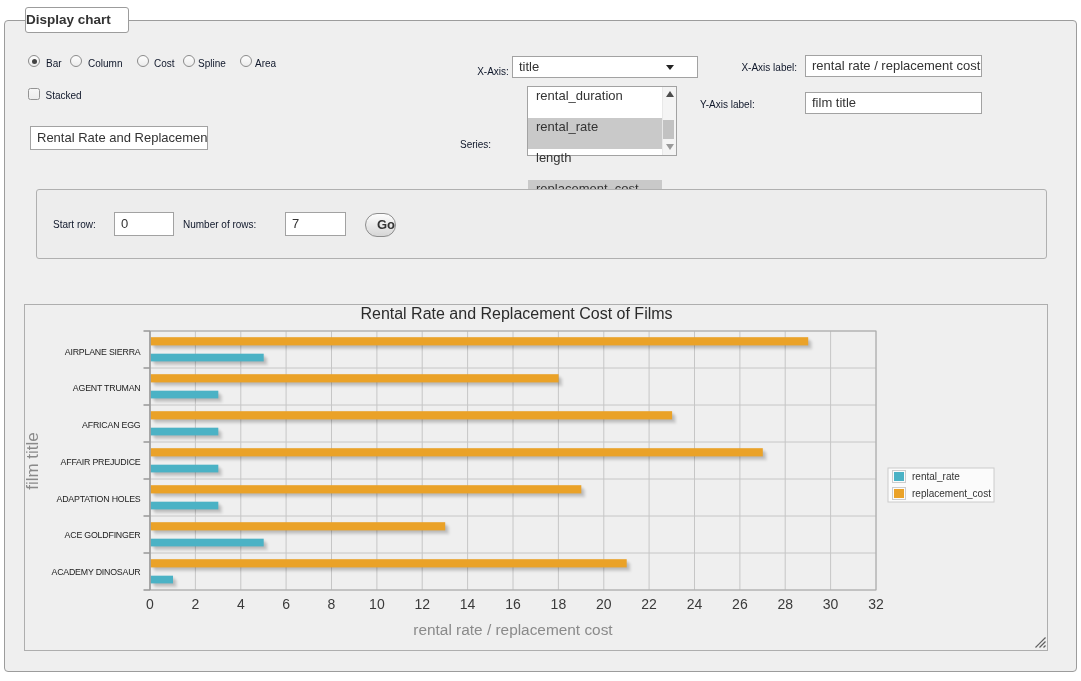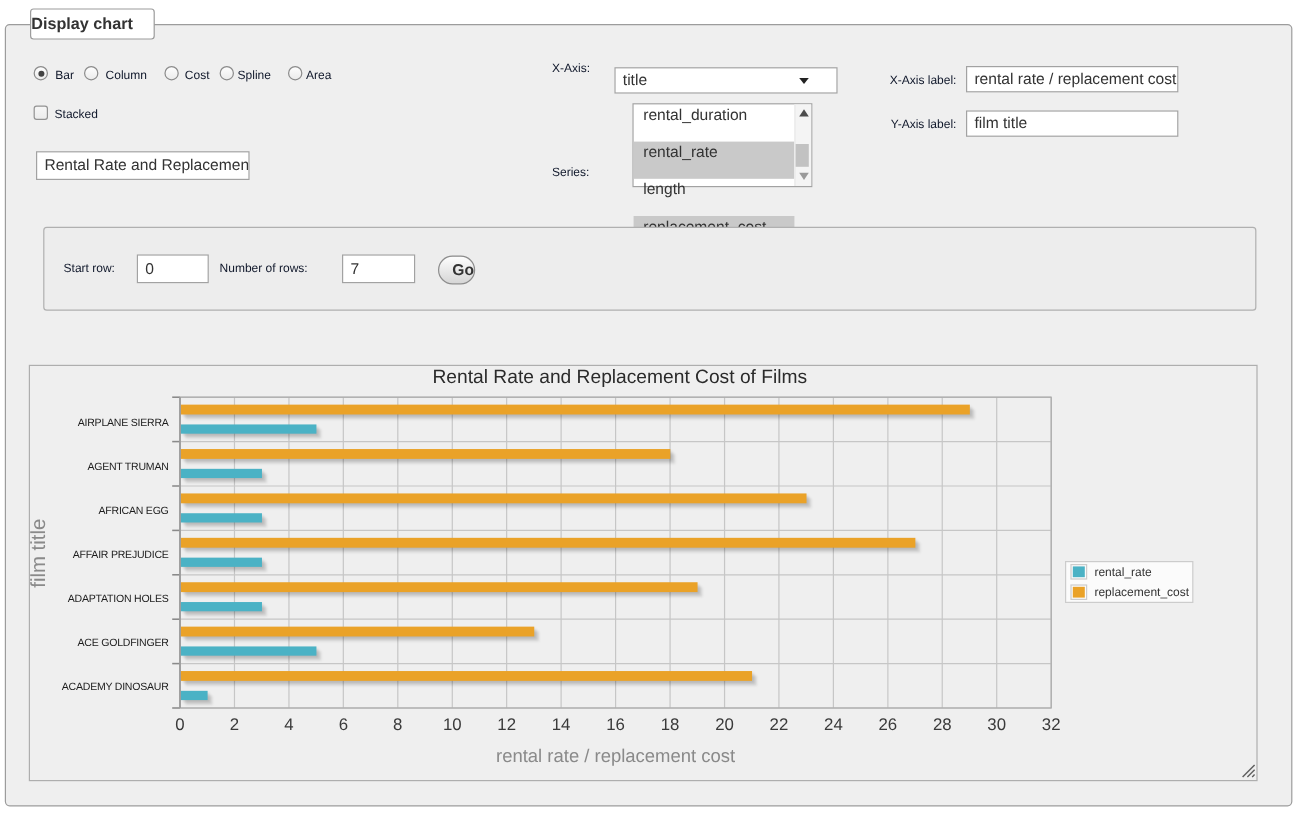--- a/index.html
+++ b/index.html
@@ -37,40 +37,40 @@
 <span class="abs radio" style="left:183px;top:55px"></span>
 <span class="abs lbl" style="left:198px;top:55.5px">Spline</span>
 <span class="abs radio" style="left:240px;top:55px"></span>
 <span class="abs lbl" style="left:255px;top:55.5px">Area</span>
 
 <span class="abs cb" style="left:28px;top:88px"></span>
 <span class="abs lbl" style="left:45.5px;top:87.5px">Stacked</span>
 
 <div class="abs inp" style="left:30px;top:126px;width:178px;height:24px;line-height:22px">Rental Rate and Replacement Cost of Films</div>
 
-<div class="abs lbl" style="left:460px;top:50px;width:66px;text-align:left">X-Axis:</div>
+<div class="abs lbl" style="left:460px;top:64px;width:66px;text-align:center">X-Axis:</div>
 <div class="abs sel" style="left:512px;top:56px;width:186px;height:22px">title</div>
 <span class="abs tri" style="left:666px;top:64.5px"></span>
 
 <div class="abs list" style="left:527px;top:86px;width:150px;height:70px">
 <div class="li">rental_duration</div>
 <div class="li lisel">rental_rate</div>
 <div class="li">length</div>
 <div class="li lisel">replacement_cost</div>
 <div class="sbar">
 <div class="abs" style="left:2.5px;top:4px;width:0;height:0;border-left:4px solid transparent;border-right:4px solid transparent;border-bottom:6px solid #4d4d4d"></div>
 <div class="abs" style="left:0;top:33px;width:11px;height:19px;background:#c2c2c2"></div>
 <div class="abs" style="left:2.5px;top:57px;width:0;height:0;border-left:4px solid transparent;border-right:4px solid transparent;border-top:6px solid #9a9a9a"></div>
 </div>
 </div>
 <div class="abs lbl" style="left:460px;top:136.5px;width:64px;text-align:left">Series:</div>
 
 <div class="abs lbl" style="left:700px;top:59.5px;width:97px;text-align:right">X-Axis label:</div>
 <div class="abs inp" style="left:805px;top:55px;width:177px;height:22px;line-height:20px">rental rate / replacement cost</div>
-<div class="abs lbl" style="left:700px;top:96.5px;width:97px;text-align:right">Y-Axis label:</div>
+<div class="abs lbl" style="left:700px;top:96.5px;width:97px;text-align:left">Y-Axis label:</div>
 <div class="abs inp" style="left:805px;top:92px;width:177px;height:22px;line-height:20px">film title</div>
 
 <div class="abs panel"></div>
 <div class="abs lbl" style="left:53px;top:216.5px">Start row:</div>
 <div class="abs inp" style="left:114px;top:212px;width:60px;height:24px;line-height:22px">0</div>
 <div class="abs lbl" style="left:183px;top:216.5px">Number of rows:</div>
 <div class="abs inp" style="left:285px;top:212px;width:61px;height:24px;line-height:22px">7</div>
 <div class="abs gobtn">Go</div>
 
 <div class="abs chartbox"></div>

